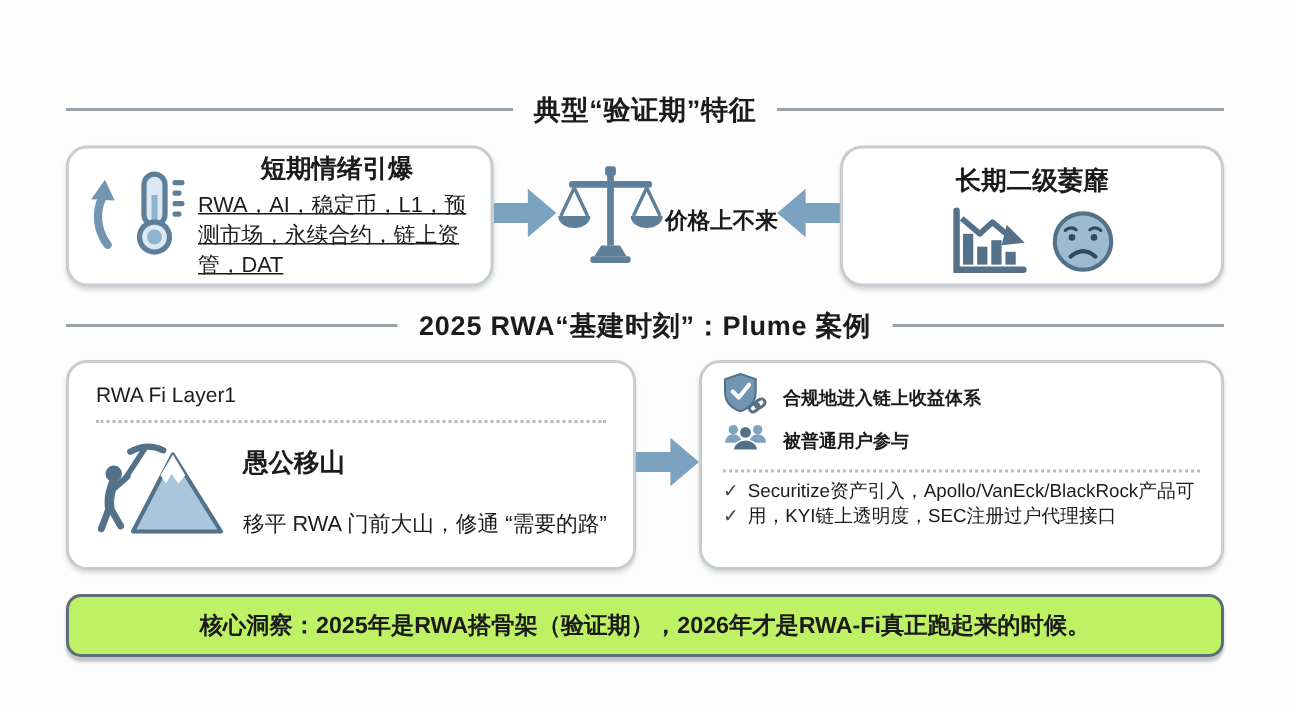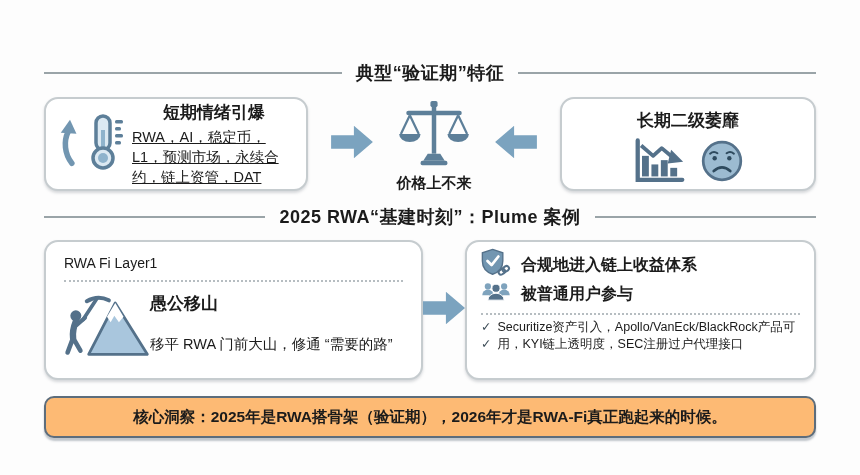--- a/index.html
+++ b/index.html
@@ -23,59 +23,59 @@
   .box {
     background:#fff;
     border:2px solid #c6cccf;
     border-radius:14px;
     box-shadow:0 2px 3px rgba(110,120,130,.28);
   }
 
   
   .top-row { display:flex; align-items:center; justify-content:space-between; margin-top:8px; height:100px; }
 
-  .box-short { width:264px; height:94px; display:flex; align-items:center; padding:6px 10px 6px 12px; }
+  .box-short { width:286px; height:94px; display:flex; align-items:center; padding:6px 10px 6px 12px; }
   .tl-icons { display:flex; align-items:center; gap:2px; flex:0 0 auto; }
   .tl-text { flex:1; padding-left:6px; }
   .box-title { font-size:17px; font-weight:bold; text-align:center; }
   .tl-body { font-size:14.5px; line-height:1.38; margin-top:3px;text-decoration:underline; }
 
-  .scale-col { display:flex; flex-direction:column; align-items:center; margin-top:4px; }
+  .scale-col { display:flex; flex-direction:row; align-items:center; margin-top:4px; }
   .scale-caption { font-size:15px; font-weight:600; margin-top:2px; white-space:nowrap; }
 
-  .box-weak { width:256px; height:94px; padding-top:10px; text-align:center; }
+  .box-weak { width:256px; height:94px; padding-top:10px; text-align:center;border-radius:15px; }
   .rb-icons { display:flex; align-items:center; justify-content:center; gap:12px; margin-top:5px; }
 
   .flow-arrow { flex:0 0 auto; display:block; }
 
   
   .mid-header { margin-top:10px; }
 
   .lower-row { display:flex; align-items:center; justify-content:space-between; margin-top:9px; height:142px; }
 
   .box-layer1 { width:380px; height:140px; padding:13px 18px 10px 18px; }
   .layer1-head { font-size:14px; }
   .dotted-div { border:none; border-top:2px dotted #b6bdc1; margin:9px 0 10px 0; }
-  .layer1-body { display:flex; }
+  .layer1-body { display:flex; align-items:center; gap:12px; }
   .layer1-texts { flex:1; }
   .layer1-sub { font-size:17px; font-weight:bold; }
   .layer1-desc { font-size:14.5px; margin-top:20px; white-space:nowrap; }
 
   .box-benefits { width:352px; height:140px; padding:8px 14px 6px 14px; }
   .benefit-row { display:flex; align-items:center; gap:10px; height:28px; margin:1px 0; }
-  .benefit-text { font-size:16px; font-weight:600; white-space:nowrap; }
+  .benefit-text { font-size:12px; font-weight:600; white-space:nowrap; }
   .benefits-div { margin:5px 0 4px 0; }
   .check-row { display:flex; gap:6px; font-size:12.5px; line-height:1.35; align-items:flex-start; }
   .check-glyph { color:#3a4a55; font-weight:bold; flex:0 0 auto; }
 
   
   .insight {
     margin-top:15px; height:42px;
     border:2px solid #5d6d7c; border-radius:10px;
-    background:#fdba74;
+    background:#bef264;
     display:flex; align-items:center; justify-content:center;
     font-size:15.5px; font-weight:bold;
     box-shadow:0 3px 2px rgba(80,95,110,.35);
   }
 </style>
 </head>
 <body>
 
 <div class="page">
   <div class="content">

